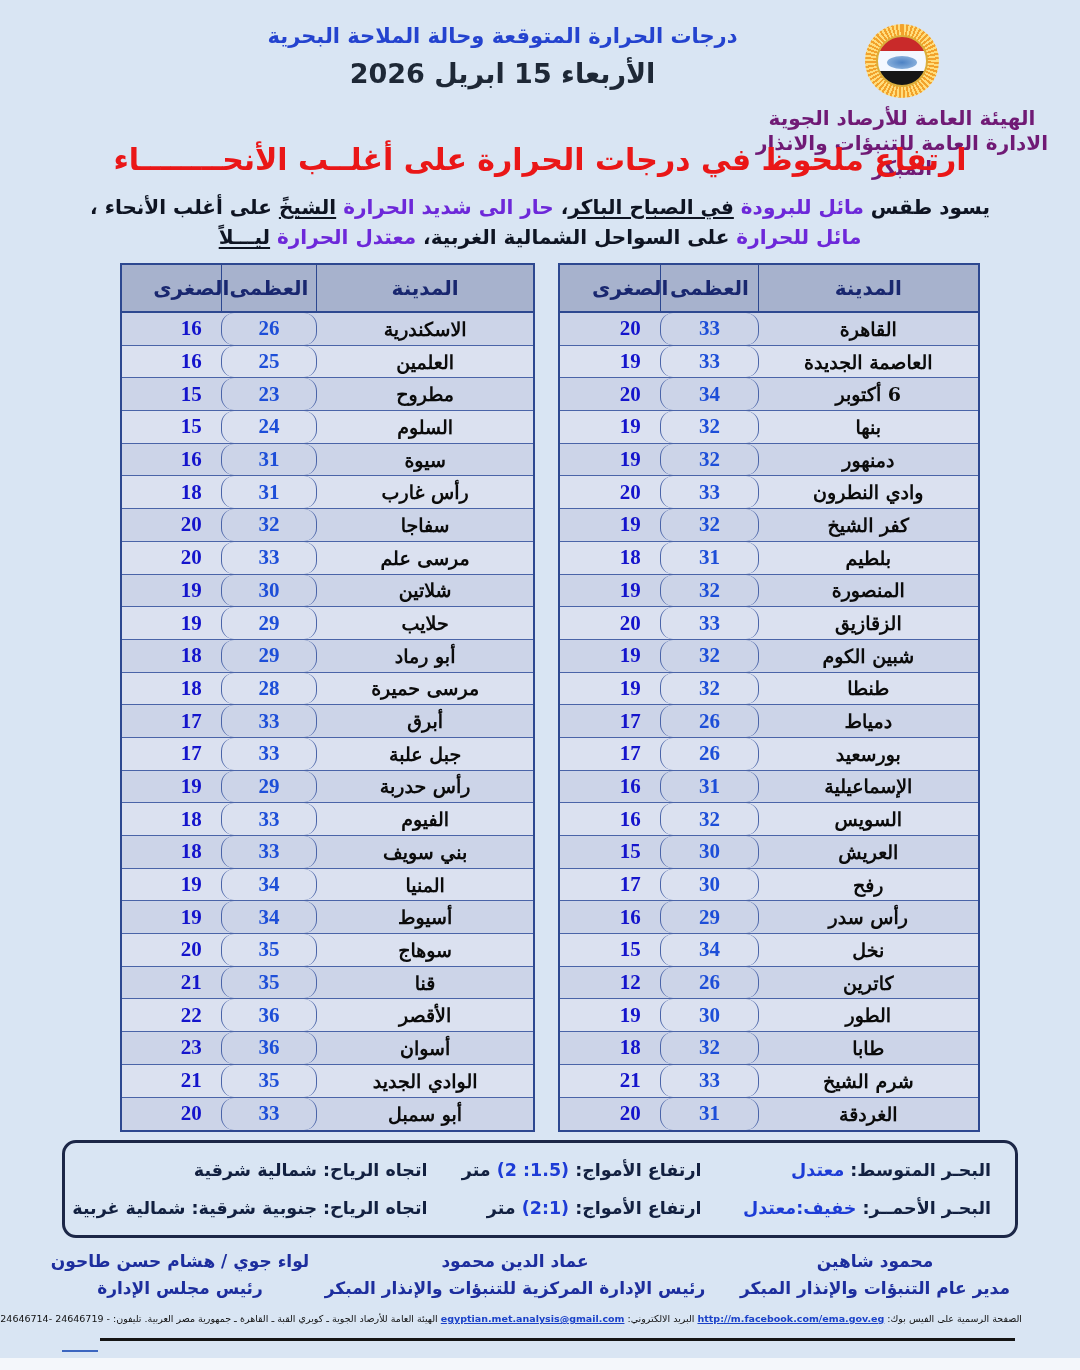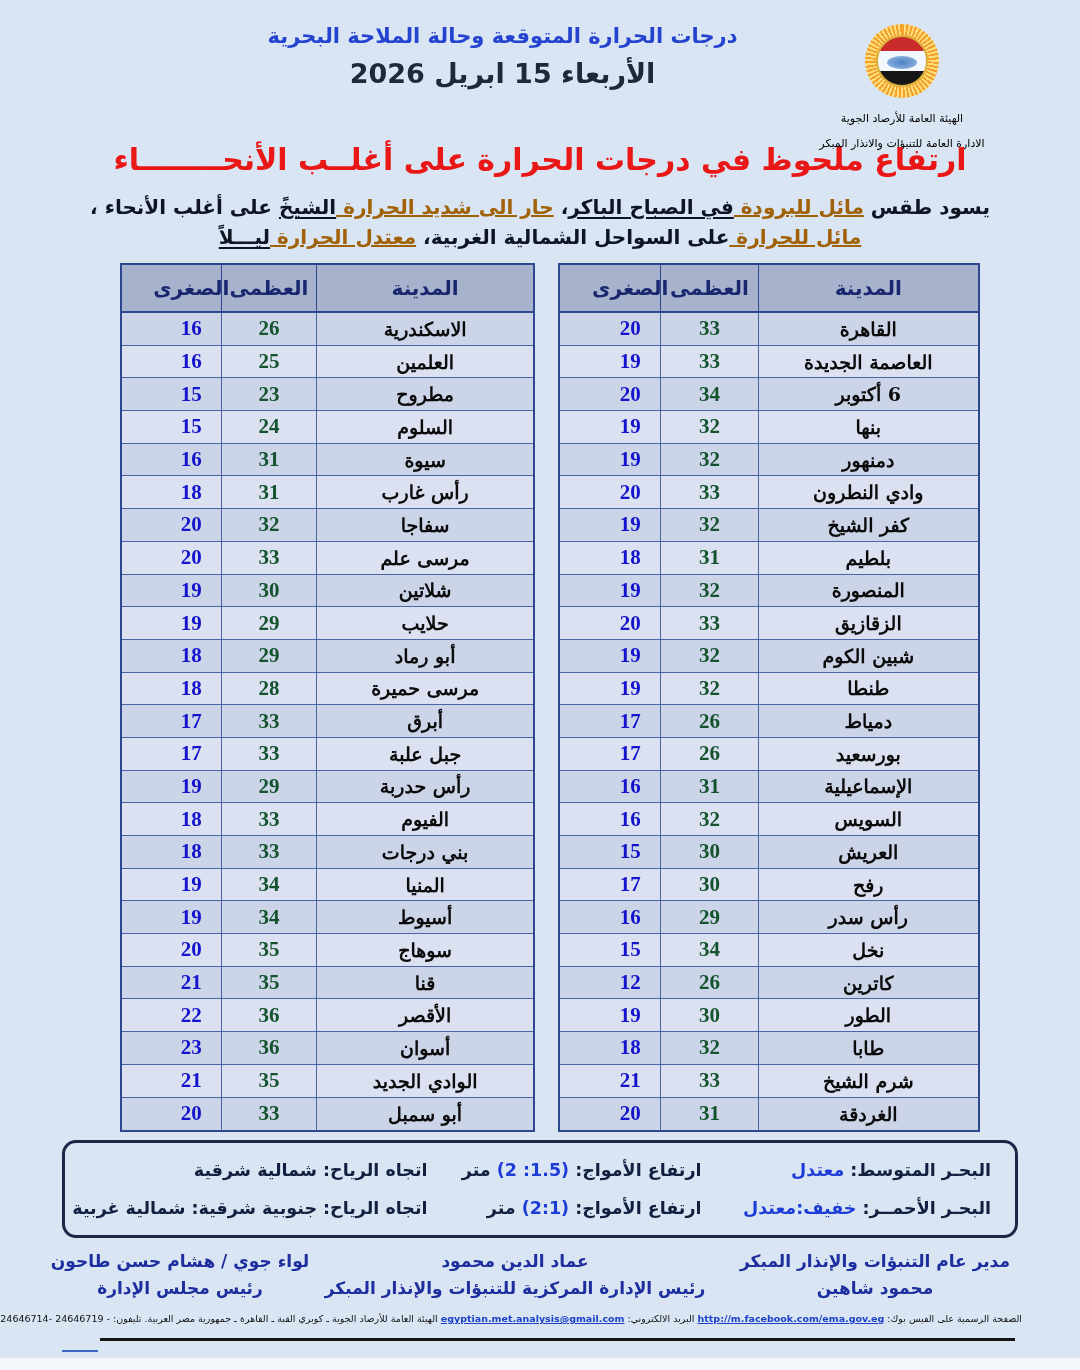--- a/index.html
+++ b/index.html
@@ -13,47 +13,47 @@
   .hdr-blue{color:#2443cf;font-size:21px;font-weight:bold;}
   .hdr-date{color:#1e2836;font-size:27px;font-weight:bold;margin-top:10px;direction:rtl;}
   .org{position:absolute;top:24px;right:28px;width:300px;text-align:center;}
   .logo{position:relative;width:74px;height:74px;margin:0 auto;}
   .logo-sun{position:absolute;inset:0;border-radius:50%;
     background:repeating-conic-gradient(#f2a22b 0deg 3.5deg,#ffdd7d 3.5deg 7deg);}
   .logo-flag{position:absolute;inset:11px;border-radius:50%;border:2px solid #dcae3a;
     background:linear-gradient(#c92a2a 0 30%,#f3f8ff 30% 70%,#161616 70% 100%);overflow:hidden;}
   .logo-cloud{position:absolute;left:9px;top:19px;width:30px;height:13px;border-radius:50%;
     background:radial-gradient(#4d82c4,#9dc0e4);}
-  .org-lines{margin-top:8px;color:#000000;font-weight:normal;font-size:11px;line-height:25px;direction:rtl;}
+  .org-lines{margin-top:8px;color:#701a75;font-weight:bold;font-size:20px;line-height:25px;direction:rtl;}
   
   .headline{position:absolute;top:142px;left:60px;width:960px;text-align:center;
     color:#ea1717;font-size:30px;font-weight:bold;direction:rtl;}
   .subtitle{position:absolute;top:192px;left:60px;width:960px;text-align:center;
     font-size:20px;font-weight:bold;line-height:30px;direction:rtl;}
-  .dk{color:#0e1422;} .bl{color:#a16207;text-decoration:underline;}
+  .dk{color:#0e1422;} .bl{color:#6d28d9;}
   .un{text-decoration:underline;text-decoration-thickness:2px;text-underline-offset:3px;}
   
   .ttable{position:absolute;top:263px;border:2.4px solid #2d4890;background:#d9e0ef;}
   .ttable.right{left:558px;width:418px;}
   .ttable.left{left:120px;width:411px;}
   .thead{display:flex;direction:rtl;height:46px;background:#a7b2cd;border-bottom:2.2px solid #2d4890;}
   .trow{display:flex;direction:rtl;height:32.7px;border-bottom:1.4px solid #4a64a8;box-sizing:border-box;}
   .tbody .trow:last-child{border-bottom:none;}
   .tbody .trow:nth-child(odd){background:#ccd4e8;}
   .tbody .trow:nth-child(even){background:#dbe1f0;}
   .cell{display:flex;align-items:center;justify-content:center;box-sizing:border-box;direction:rtl;}
   .cell.city{width:52.5%;}
   .cell.max{width:23.5%;border-left:1.6px solid #4a64a8;border-right:1.6px solid #4a64a8;}
   .cell.min{width:24%;padding-left:40px;}
   .th{color:#19276f;font-weight:bold;font-size:20px;}
   .thead .cell.max{border-left:1.8px solid #2d4890;border-right:1.8px solid #2d4890;}
   .cell.city:not(.th){color:#0b0b0b;font-weight:bold;font-size:19px;
     font-family:"DejaVu Serif","Liberation Serif",serif;}
   .tbody .cell{font-family:"Liberation Serif","DejaVu Serif",serif;font-weight:bold;font-size:21px;}
-  .tbody .cell.max{color:#14532d;}
+  .tbody .cell.max{color:#1d4ed8;border-radius:13px;}
   .tbody .cell.min{color:#1414cc;}
   
   .marine{position:absolute;top:1140px;left:62px;width:950px;height:92px;
     border:3px solid #1c2747;border-radius:14px;direction:rtl;
     display:flex;flex-direction:column;justify-content:space-evenly;
     font-size:17.5px;font-weight:bold;color:#122040;}
   .m-row{display:flex;direction:rtl;align-items:center;}
   .m-sea{width:33%;padding-right:24px;box-sizing:border-box;}
   .m-wave{width:28%;}
   .m-wind{width:39%;padding-right:8px;box-sizing:border-box;}
@@ -319,21 +319,21 @@
           <div class="cell city">رأس حدربة</div>
           <div class="cell max">29</div>
           <div class="cell min">19</div>
         </div>
         <div class="trow">
           <div class="cell city">الفيوم</div>
           <div class="cell max">33</div>
           <div class="cell min">18</div>
         </div>
         <div class="trow">
-          <div class="cell city">بني درجات</div>
+          <div class="cell city">بني سويف</div>
           <div class="cell max">33</div>
           <div class="cell min">18</div>
         </div>
         <div class="trow">
           <div class="cell city">المنيا</div>
           <div class="cell max">34</div>
           <div class="cell min">19</div>
         </div>
         <div class="trow">
           <div class="cell city">أسيوط</div>
@@ -391,22 +391,22 @@
       <div class="m-wave"><span>ارتفاع الأمواج:</span>
         <span class="mv">(2:1)</span>
         <span>متر</span>
       </div>
       <div class="m-wind">اتجاه الرياح: جنوبية شرقية: شمالية غربية</div>
     </div>
   </div>
 
   <div class="sigs">
     <div class="sig s1">
+      <div>محمود شاهين</div>
       <div>مدير عام التنبؤات والإنذار المبكر</div>
-      <div>محمود شاهين</div>
     </div>
     <div class="sig s2">
       <div>عماد الدين محمود</div>
       <div>رئيس الإدارة المركزية للتنبؤات والإنذار المبكر</div>
     </div>
     <div class="sig s3">
       <div>لواء جوي / هشام حسن طاحون</div>
       <div>رئيس مجلس الإدارة</div>
     </div>
   </div>

